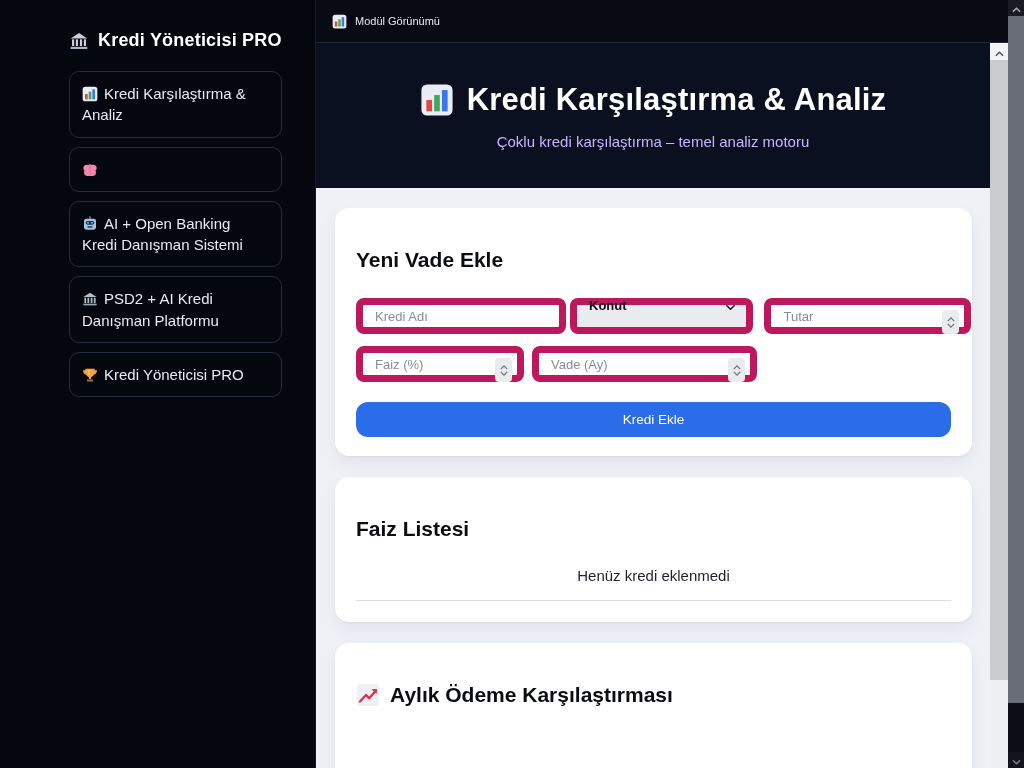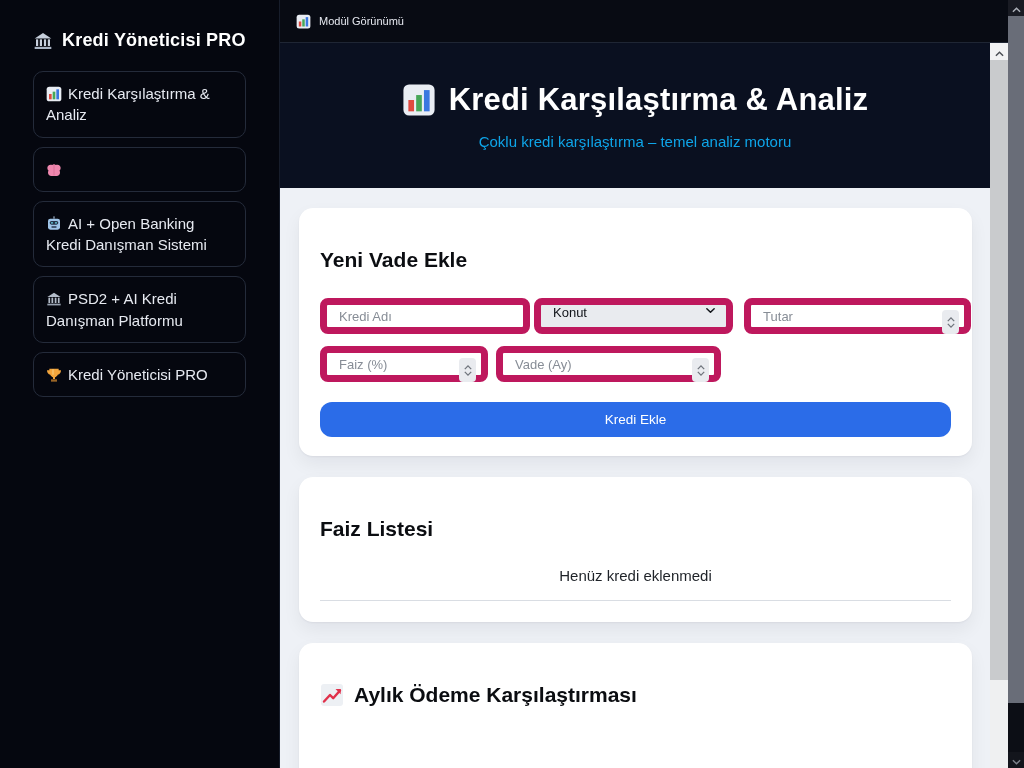--- a/index.html
+++ b/index.html
@@ -7,21 +7,21 @@
   body {
     width:1024px; height:768px; overflow:hidden;
     font-family:"Liberation Sans", sans-serif;
     background:#05070f;
   }
   .app { display:flex; width:1024px; height:768px; }
 
   
   .sidebar {
     width:280px; flex:0 0 280px; background:#05070f;
-    border-right:1px solid #171d2b; padding:16px 33px; 
+    border-right:1px solid #171d2b; padding:16px 33px;margin-left:36px; 
   }
   .sidebar-title {
     display:flex; align-items:center; gap:9px;
     color:#ffffff; font-size:18px; font-weight:bold;
     margin:14px 0 20px 0; letter-spacing:.2px;
   }
   .nav-item {
     border:1px solid #242b3a; border-radius:10px;
     padding:11px 12px; margin-bottom:9px;
     color:#e7eaf1; font-size:15px; line-height:1.42;
@@ -41,21 +41,21 @@
   .module-content { flex:1 1 auto; min-width:0; background:#eef1f6; overflow:hidden; }
 
   .module-header {
     height:145px; background:#0a1020;
     display:flex; flex-direction:column; align-items:center; justify-content:center;
   }
   .module-header h1 {
     margin:0; display:flex; align-items:center; gap:13px;
     color:#ffffff; font-size:31px; font-weight:bold; letter-spacing:.2px;
   }
-  .module-header .subtitle { margin:15px 0 0 0; color:#0ea5e9; font-size:15px; }
+  .module-header .subtitle { margin:15px 0 0 0; color:#c4b5fd; font-size:15px; }
 
   .module-body { padding:20px 18px 0 19px; }
   .card {
     background:#ffffff; border-radius:14px;
     padding:40px 21px 19px 21px; margin-bottom:21px;
     box-shadow:0 1px 2px rgba(16,24,40,.05), 0 8px 18px rgba(16,24,40,.06);
   }
   .card h2 {
     margin:0 0 26px 0; color:#0b0d11; font-size:21px; font-weight:bold;
     display:flex; align-items:center; gap:10px;
@@ -69,22 +69,22 @@
     font-family:"Liberation Sans", sans-serif;
   }
   input.field { padding:0 12px; outline:none; }
   input.field::placeholder { color:#878d96; opacity:1; }
   .w-name { width:210px; margin-right:4px; }
   .w-type { width:203px; margin-right:11px; }
   .w-amount { flex:1 1 auto; }
   .w-rate { width:168px; margin-right:8px; }
   .w-term { width:225px; }
   .select {
-    background:#e9ebef; display:flex; align-items:flex-start; justify-content:space-between;
-    padding:0 10px 0 12px; font-weight:400; color:#101318; cursor:pointer;
+    background:#e9ebef; display:flex; align-items:flex-end; justify-content:space-between;
+    padding:0 10px 14px 12px; font-weight:700; color:#101318; cursor:pointer;
   }
   .numfield { position:relative; display:flex; align-items:center; }
   .numfield input {
     border:none; background:transparent; outline:none; width:100%;
     padding:0 30px 0 12px; font-size:13px; height:100%;
     font-family:"Liberation Sans", sans-serif; color:#14171c;
   }
   .numfield input::placeholder { color:#878d96; opacity:1; }
   .spin {
     position:absolute; right:5px; top:5px; width:17px; height:24px;

